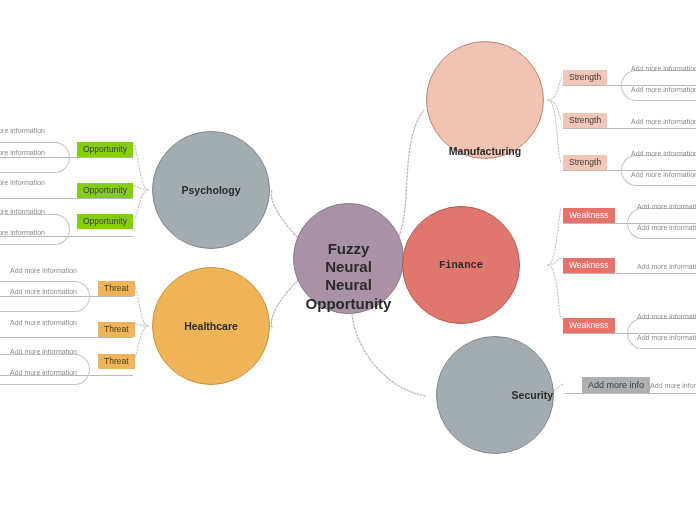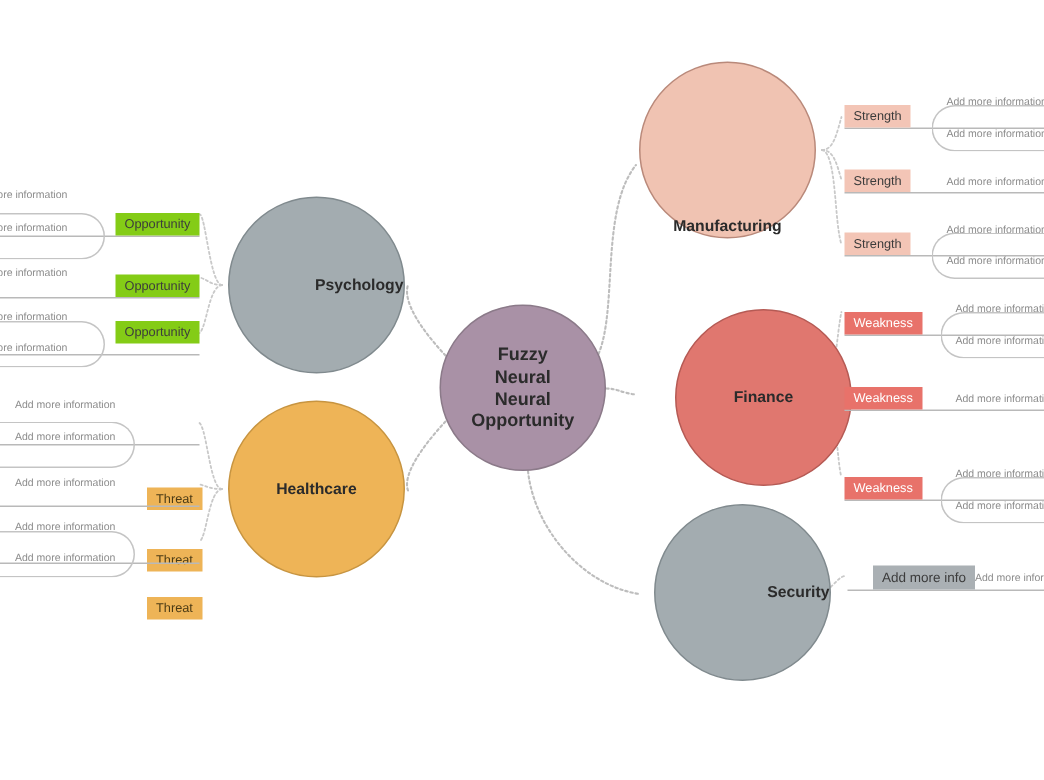--- a/index.html
+++ b/index.html
@@ -24,43 +24,44 @@
     text-align:center;
     color:#2b2b2b;
     font-weight:bold;
     box-sizing:border-box;
   }
   .node span{display:block;line-height:1.22;}
 
   #center-node{
     left:293px;top:203px;width:111px;height:111px;
     background:#a991a6;border-color:#8b7a89;
-    font-size:12px;
+    font-size:15px;
+    align-items:flex-end;
   }
   #node-psychology{
     left:152px;top:131px;width:118px;height:118px;
     background:#a3acb0;border-color:#808a8e;
     font-size:10.5px;
-    justify-content:flex-end;
   }
   #node-healthcare{
     left:152px;top:267px;width:118px;height:118px;
     background:#eeb457;border-color:#c79440;
     font-size:10.5px;
   }
   #node-manufacturing{
     left:426px;top:41px;width:118px;height:118px;
     background:#f0c3b2;border-color:#b9897a;
     font-size:10.5px;
     align-items:flex-end;
   }
   #node-finance{
-    left:450px;top:206px;width:118px;height:118px;
+    left:402px;top:206px;width:118px;height:118px;
     background:#e0776f;border-color:#b55a54;
     font-size:10.5px;
+    font-family:Liberation Mono, monospace;
   }
   #node-security{
     left:436px;top:336px;width:118px;height:118px;
     background:#a3acb0;border-color:#808a8e;
     font-size:10.5px;
     justify-content:flex-end;
   }
 
   
   .tag{
@@ -68,21 +69,21 @@
     height:15px;line-height:15px;
     padding:0 6px;
     font-size:8.5px;
     color:#3b3b3b;
     box-sizing:border-box;
     white-space:nowrap;
   }
   .tag.strength{background:#f3c5b6;}
   .tag.weakness{background:#e8726a;color:#fff;}
   .tag.opportunity{background:#84cc16;color:#3c3c3c;}
-  .tag.threat{background:#eeb457;color:#4a3a15;margin-top:44px;}
+  .tag.threat{background:#eeb457;color:#4a3a15;}
   .tag.info{background:#aab0b4;color:#3c3c3c;height:16px;line-height:16px;font-size:9px;}
 
   
   .stem{position:absolute;height:1px;background:#b9b9b9;}
 
   
   .bracket{
     position:absolute;
     border:1px solid #c4c4c4;
     box-sizing:border-box;

